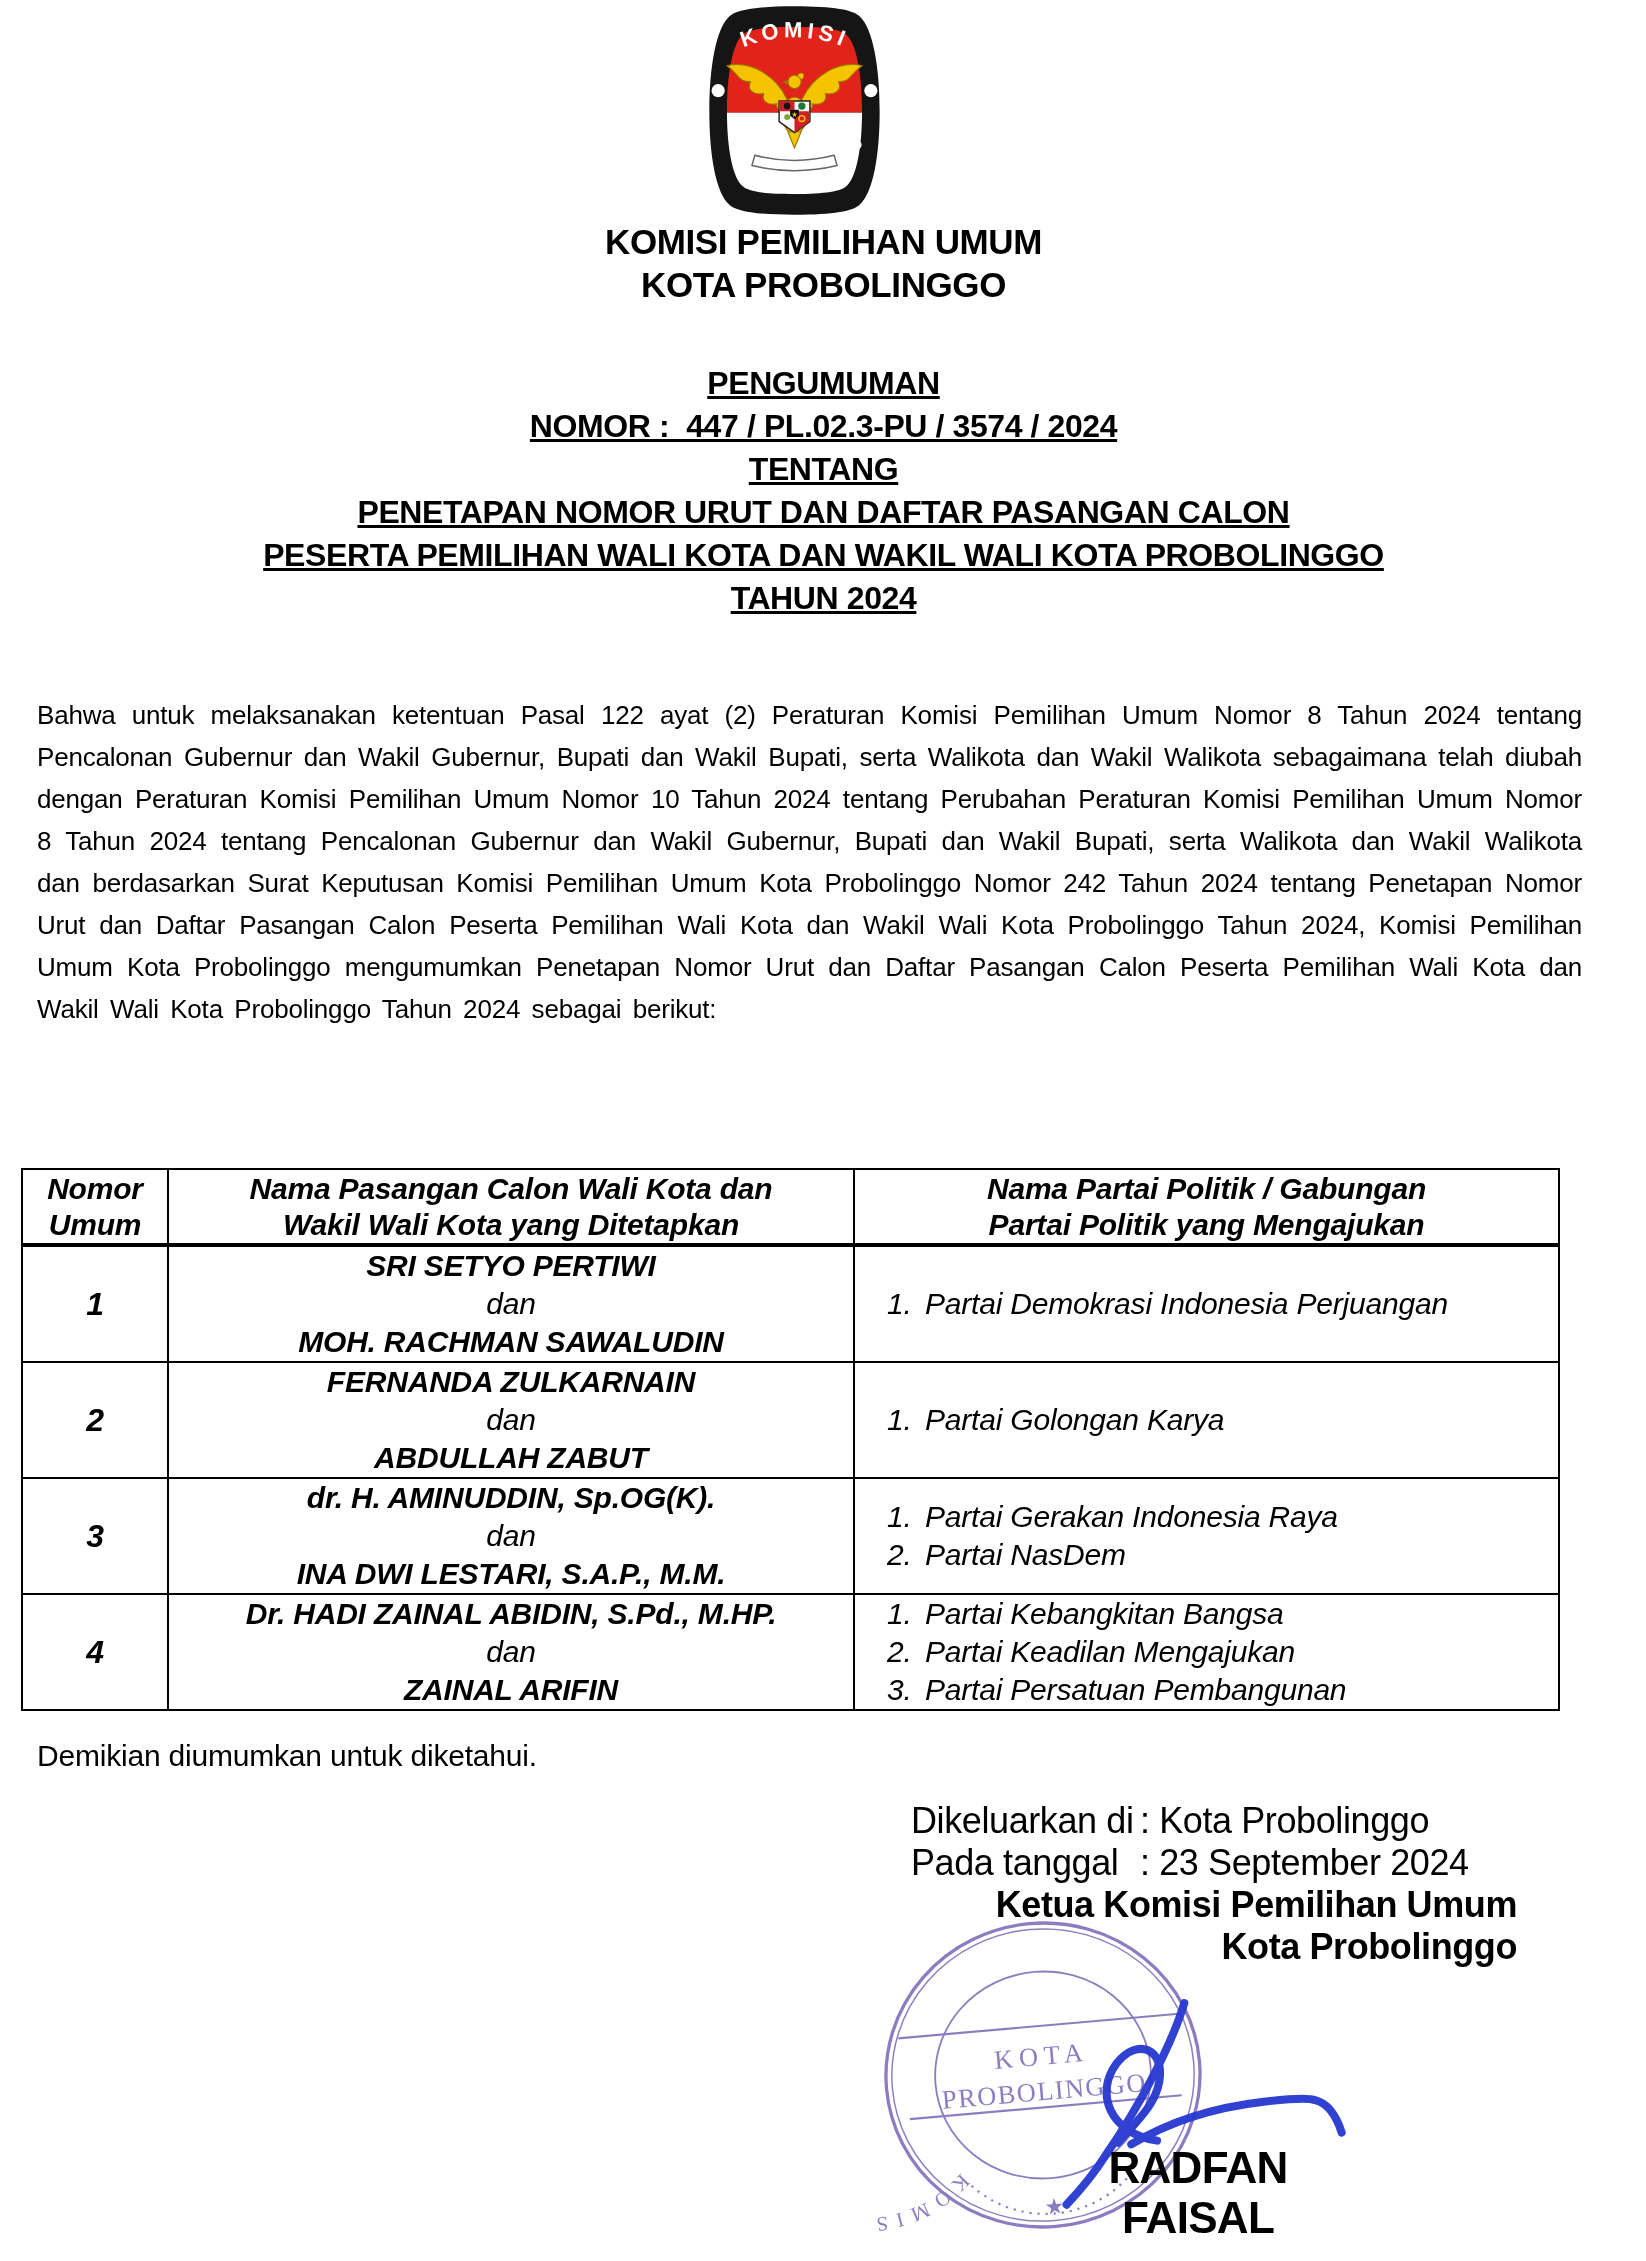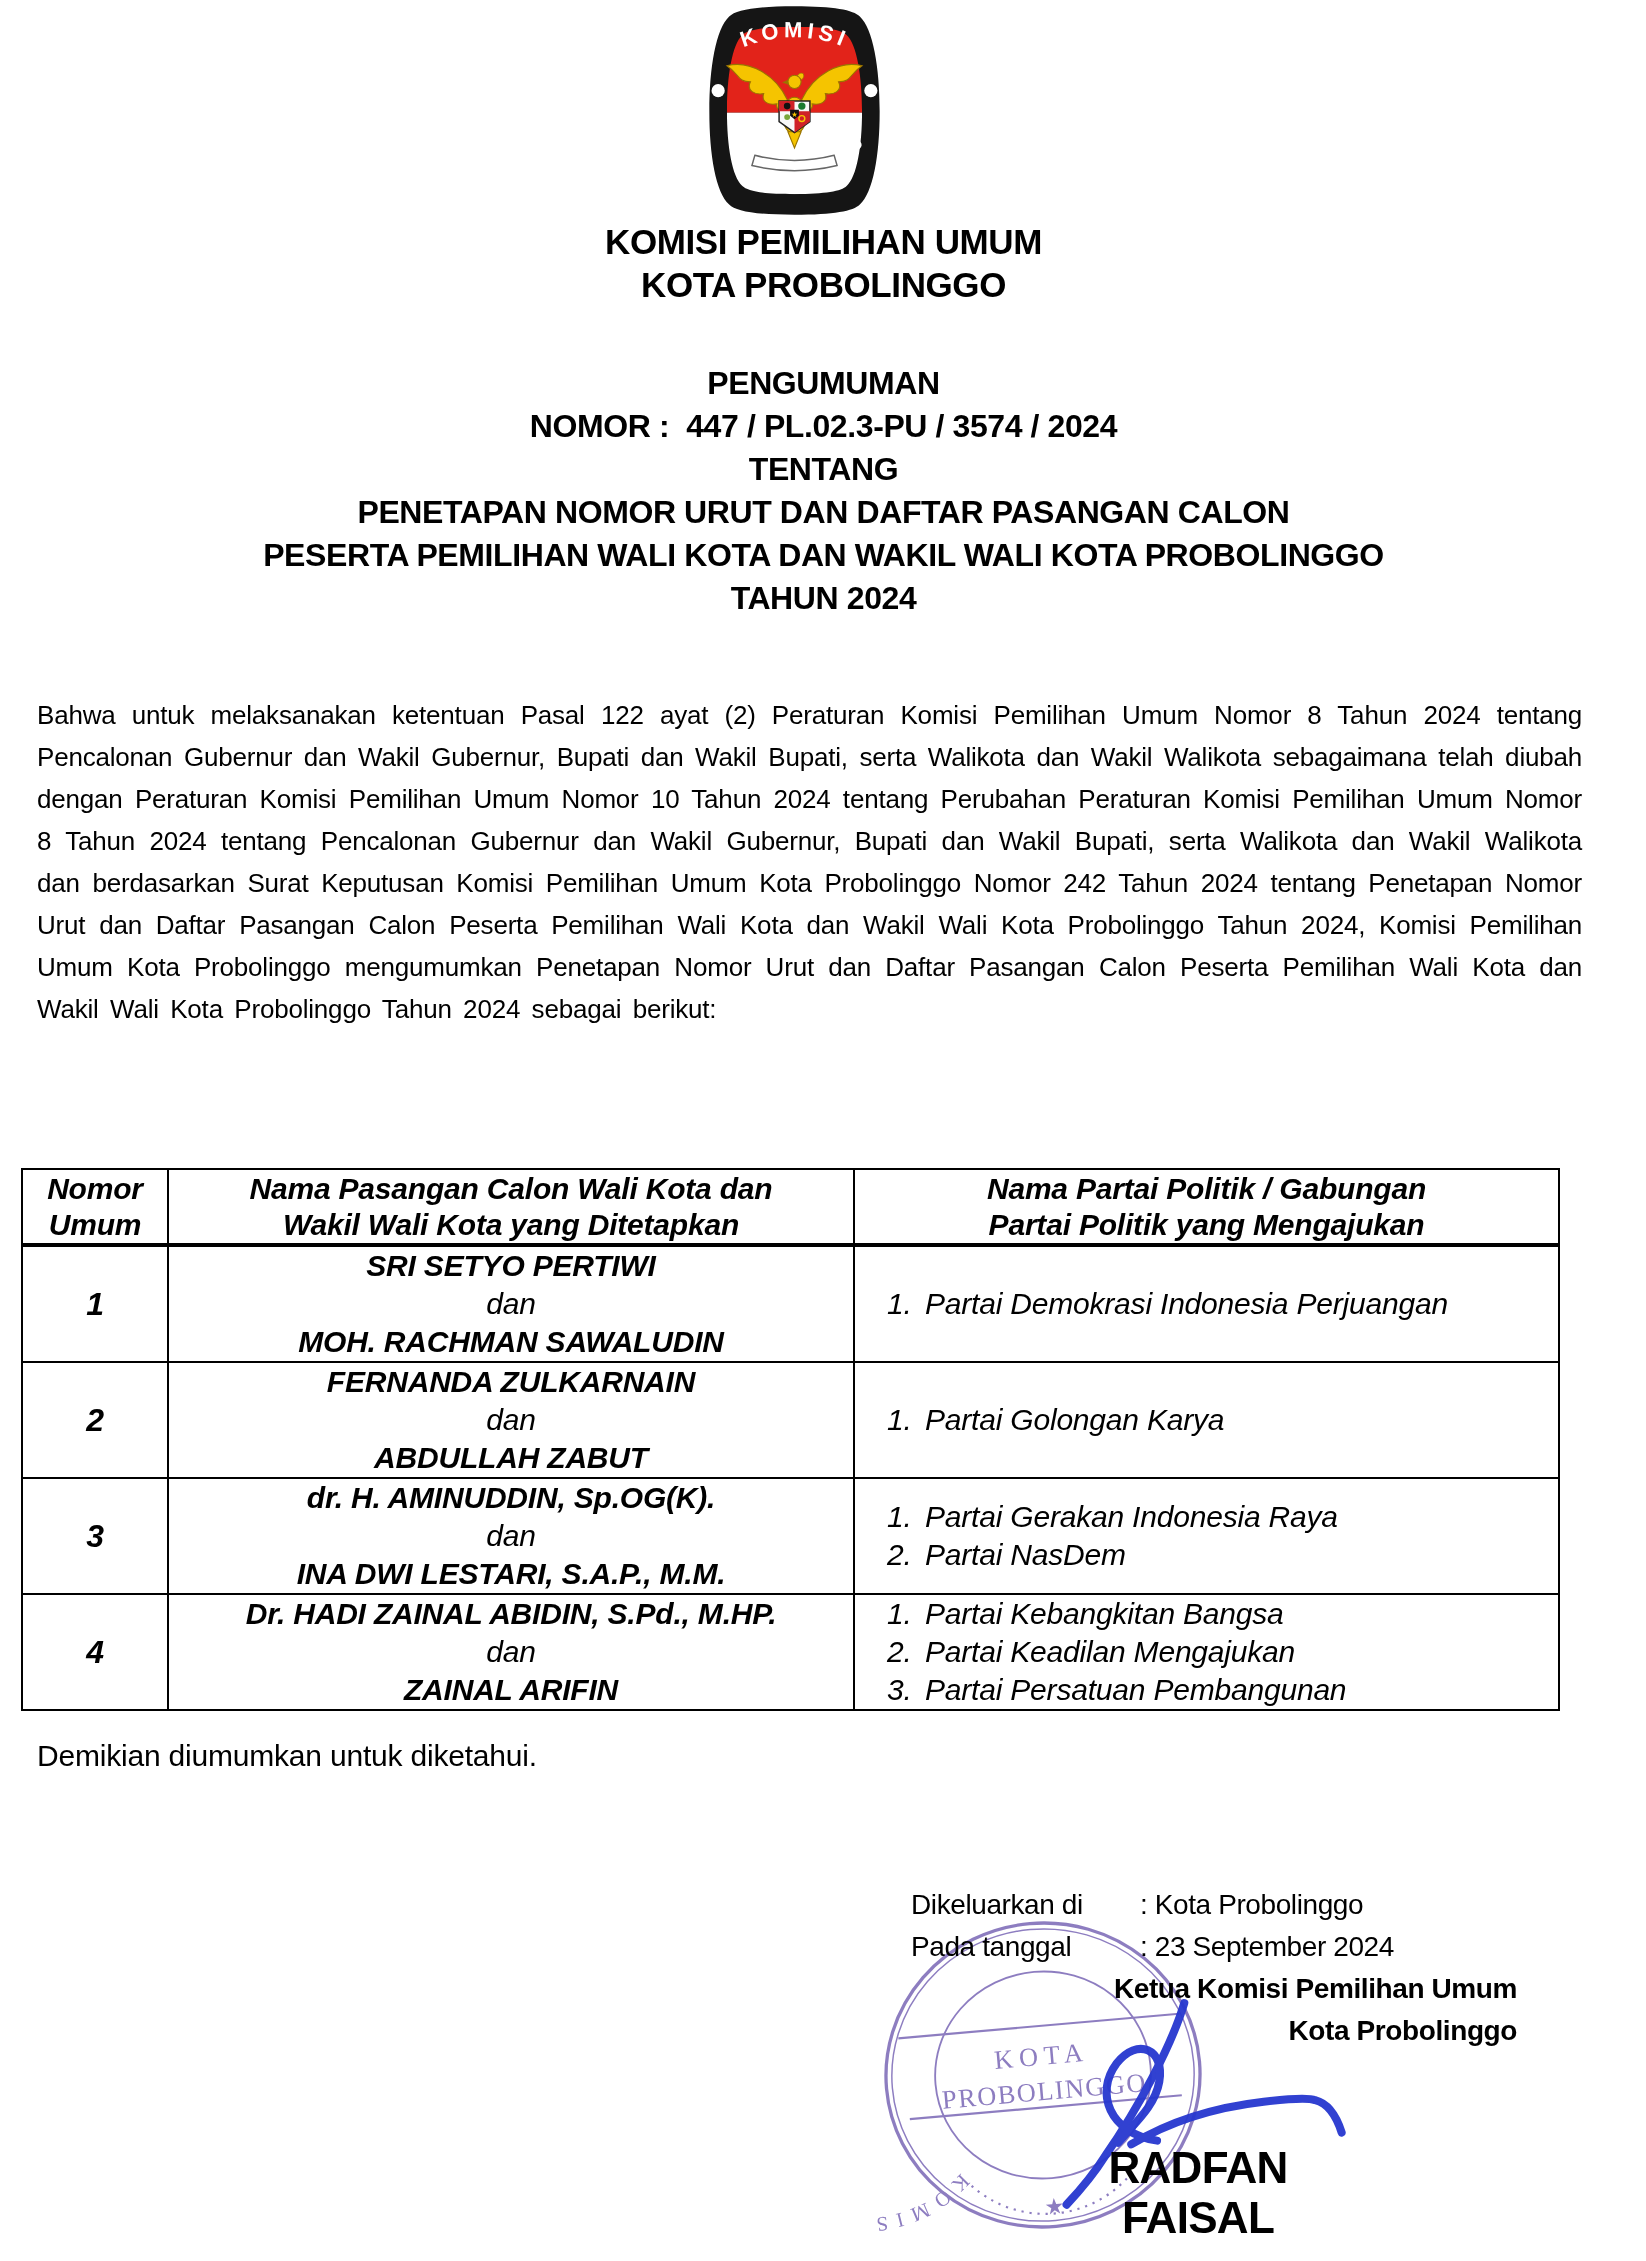--- a/index.html
+++ b/index.html
@@ -11,21 +11,21 @@
     color:#000;
     overflow:hidden;
     margin:0 auto;
   }
   
   .logo-wrap{position:absolute;left:702px;top:4.4px;width:185px;height:213px;}
   .org-header{position:absolute;top:220px;left:0;width:1647px;text-align:center;
     font-weight:bold;font-size:35px;line-height:43px;letter-spacing:-0.4px;}
   .doc-title{position:absolute;top:362px;left:0;width:1647px;text-align:center;
     font-weight:bold;font-size:32px;line-height:43px;letter-spacing:-0.4px;}
-  .doc-title div{white-space:pre-wrap;}
+  .doc-title div{white-space:pre-wrap;text-decoration:underline;}
   
   .body-par{
     position:absolute;top:694px;left:37px;width:1545px;
     font-size:26px;line-height:42px;text-align:justify;letter-spacing:-0.2px;
     word-spacing:4.4px;
   }
   
   table.announce{
     position:absolute;top:1168px;left:21px;
     border-collapse:collapse;table-layout:fixed;
@@ -45,22 +45,22 @@
   table.announce tbody td{border-top-width:2.9px;border-bottom-width:2.9px;}
   td.cell-num{text-align:center;font-weight:bold;font-size:32px;}
   td.cell-names{text-align:center;line-height:38px;}
   .cand{font-weight:bold;}
   .conj{font-weight:normal;}
   td.cell-parties{padding-left:25px;line-height:38px;}
   .party-line{white-space:nowrap;padding-left:32px;}
   .party-no{display:inline-block;min-width:38px;}
   
   .closing{position:absolute;top:1739px;left:37px;font-size:30px;letter-spacing:-0.2px;}
-  .sign-block{position:absolute;top:1884px;left:911px;width:606px;
-    font-size:28px;line-height:42px;letter-spacing:-0.4px;z-index:2;}
+  .sign-block{position:absolute;top:1800px;left:911px;width:606px;
+    font-size:36px;line-height:42px;letter-spacing:-0.4px;z-index:2;}
   .sign-line .lbl{display:inline-block;width:229px;}
   .sign-title{font-weight:bold;text-align:right;}
   .stamp-wrap{position:absolute;left:877px;top:1915px;width:332px;height:320px;z-index:1;}
   .sig-ink{position:absolute;left:1021px;top:1975px;width:353px;height:243px;z-index:3;}
   .sign-name{position:absolute;top:2143px;left:1029px;width:338px;text-align:center;
     font-weight:bold;font-size:44px;letter-spacing:-0.7px;z-index:4;}
 </style>
 </head>
 <body>
 

